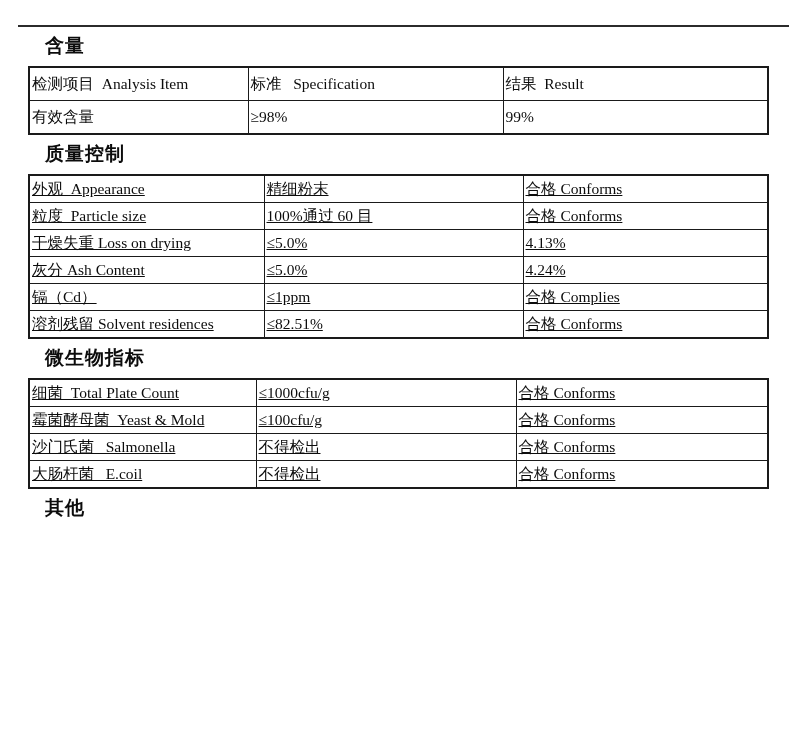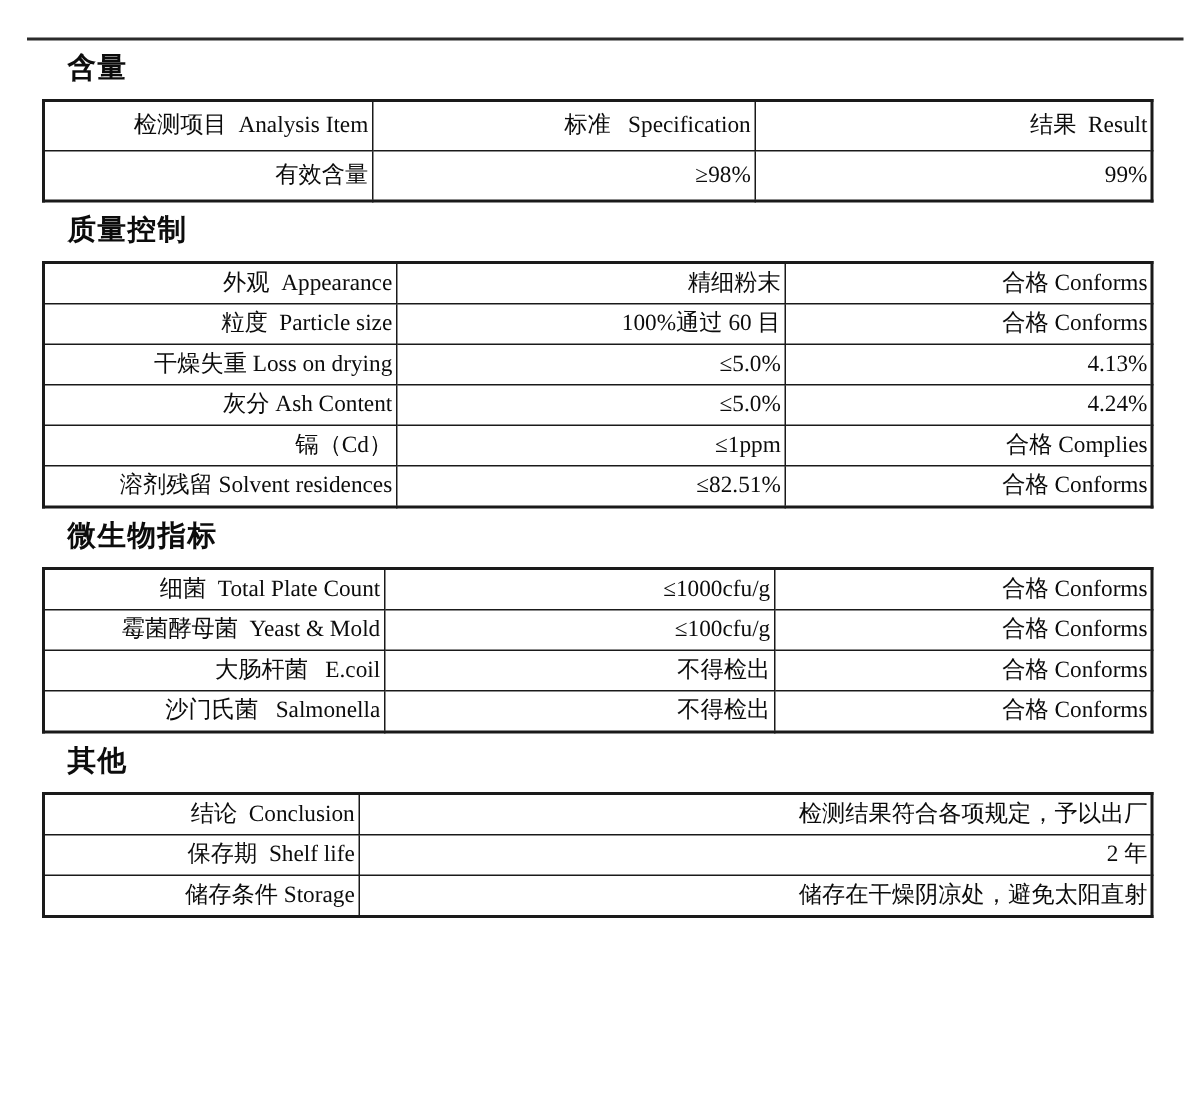--- a/index.html
+++ b/index.html
@@ -13,26 +13,26 @@
     font-size:19px;font-weight:bold;line-height:24px;
     margin:7px 0 8px 45px;letter-spacing:1px;
   }
   table.doc{
     border-collapse:collapse;table-layout:fixed;
     margin-left:28px;width:739px;
     border:2px solid #1a1a1a;
   }
   table.doc td{
     border:1px solid #1a1a1a;
-    text-align:right;vertical-align:middle;
+    text-align:left;vertical-align:middle;
     font-size:15.5px;line-height:1.15;
     padding:0 2px;white-space:pre-wrap;overflow:hidden;
   }
   table.t1 td{height:32px;}
-  table.t2 td, table.t3 td, table.t4 td{height:26px;}
+  table.t2 td, table.t3 td, table.t4 td{height:26px;text-decoration:underline;}
 </style>
 </head>
 <body>
 
 <div class="page">
 
   <div class="top-rule"></div>
 
   <section>
     <h2 class="sec-heading">含量</h2>
@@ -113,50 +113,30 @@
           <td>细菌  Total Plate Count</td>
           <td>≤1000cfu/g</td>
           <td>合格 Conforms</td>
         </tr>
         <tr>
           <td>霉菌酵母菌  Yeast &amp; Mold</td>
           <td>≤100cfu/g</td>
           <td>合格 Conforms</td>
         </tr>
         <tr>
-          <td>大肠杆菌   E.coil</td>
+          <td>沙门氏菌   Salmonella</td>
           <td>不得检出</td>
           <td>合格 Conforms</td>
         </tr>
         <tr>
-          <td>沙门氏菌   Salmonella</td>
+          <td>大肠杆菌   E.coil</td>
           <td>不得检出</td>
           <td>合格 Conforms</td>
         </tr>
       </tbody>
     </table>
   </section>
 
   <section>
     <h2 class="sec-heading">其他</h2>
-    <table class="doc t4">
-      <colgroup>
-          <col style="width:210px">
-          <col style="width:529px">
-        </colgroup>
-      <tbody>
-        <tr>
-          <td>结论  Conclusion</td>
-          <td>检测结果符合各项规定，予以出厂</td>
-        </tr>
-        <tr>
-          <td>保存期  Shelf life</td>
-          <td>2 年</td>
-        </tr>
-        <tr>
-          <td>储存条件 Storage</td>
-          <td>储存在干燥阴凉处，避免太阳直射</td>
-        </tr>
-      </tbody>
-    </table>
   </section>
 
 </div>
 
 </body></html>

